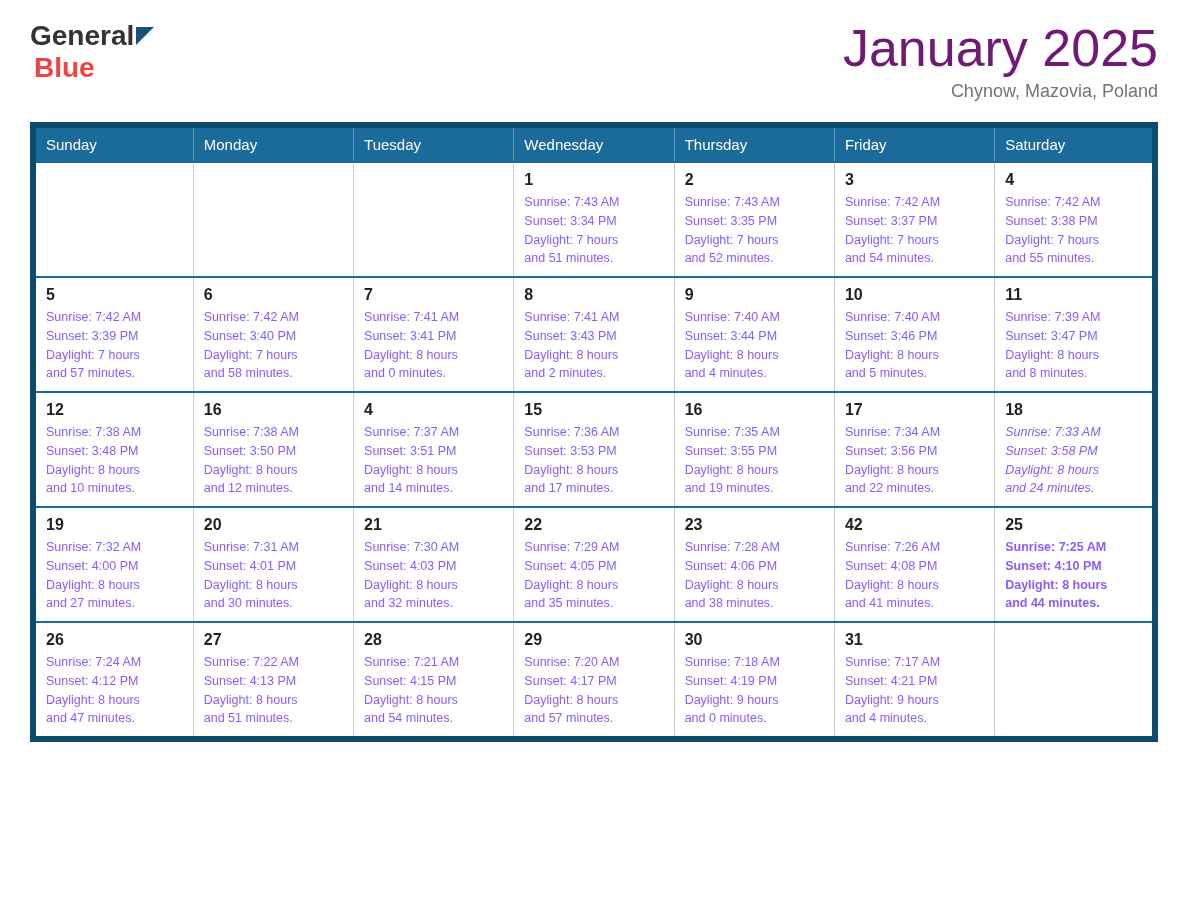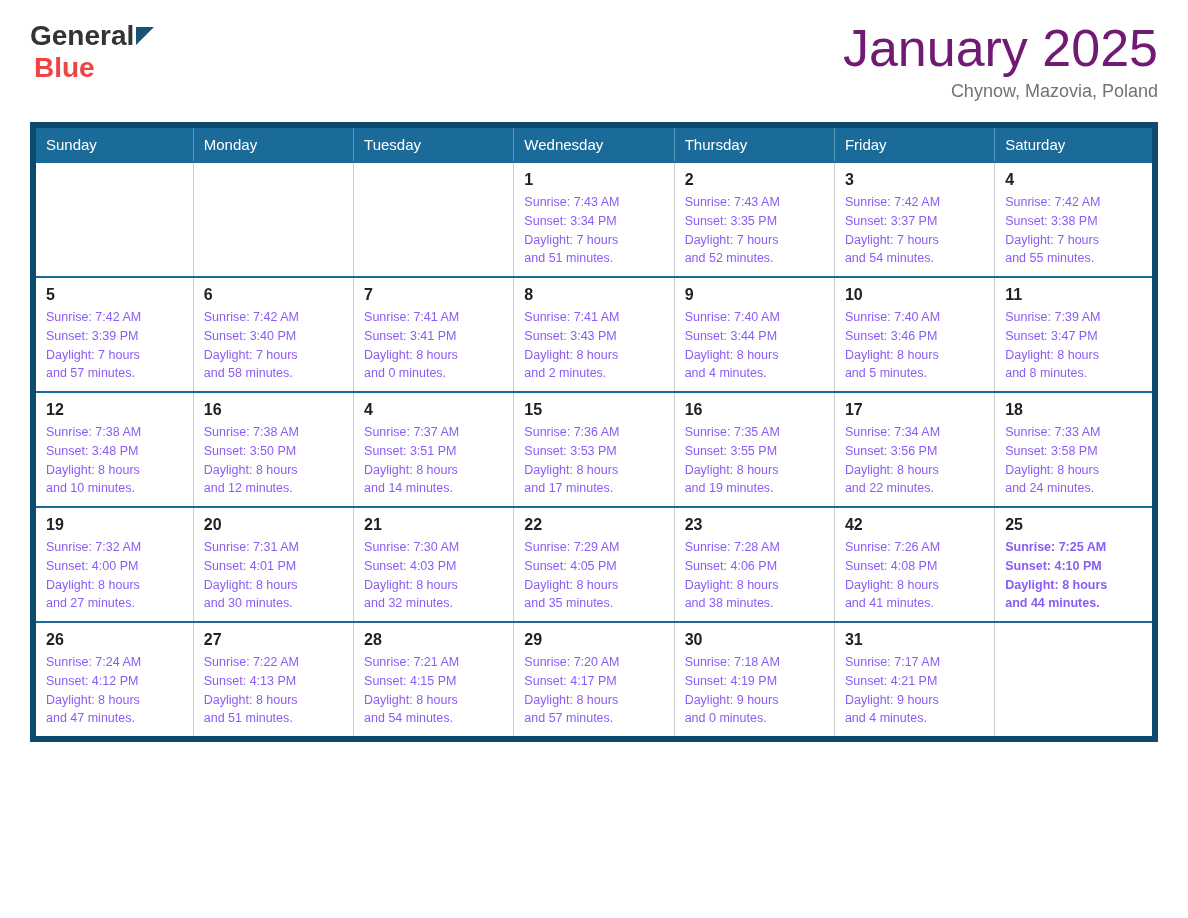--- a/index.html
+++ b/index.html
@@ -265,21 +265,21 @@
         </td>
         <td>
           <span class="day-number">17</span>
           <div class="day-info" style="white-space: pre-line;">Sunrise: 7:34 AM
 Sunset: 3:56 PM
 Daylight: 8 hours
 and 22 minutes.</div>
         </td>
         <td>
           <span class="day-number">18</span>
-          <div class="day-info" style="white-space: pre-line;">Sunrise: 7:33 AM
+          <div class="day-info" style="white-space: pre-line; font-style: italic;">Sunrise: 7:33 AM
 Sunset: 3:58 PM
 Daylight: 8 hours
 and 24 minutes.</div>
         </td>
       </tr>
       <tr>
         <td>
           <span class="day-number">19</span>
           <div class="day-info" style="white-space: pre-line;">Sunrise: 7:32 AM
 Sunset: 4:00 PM

